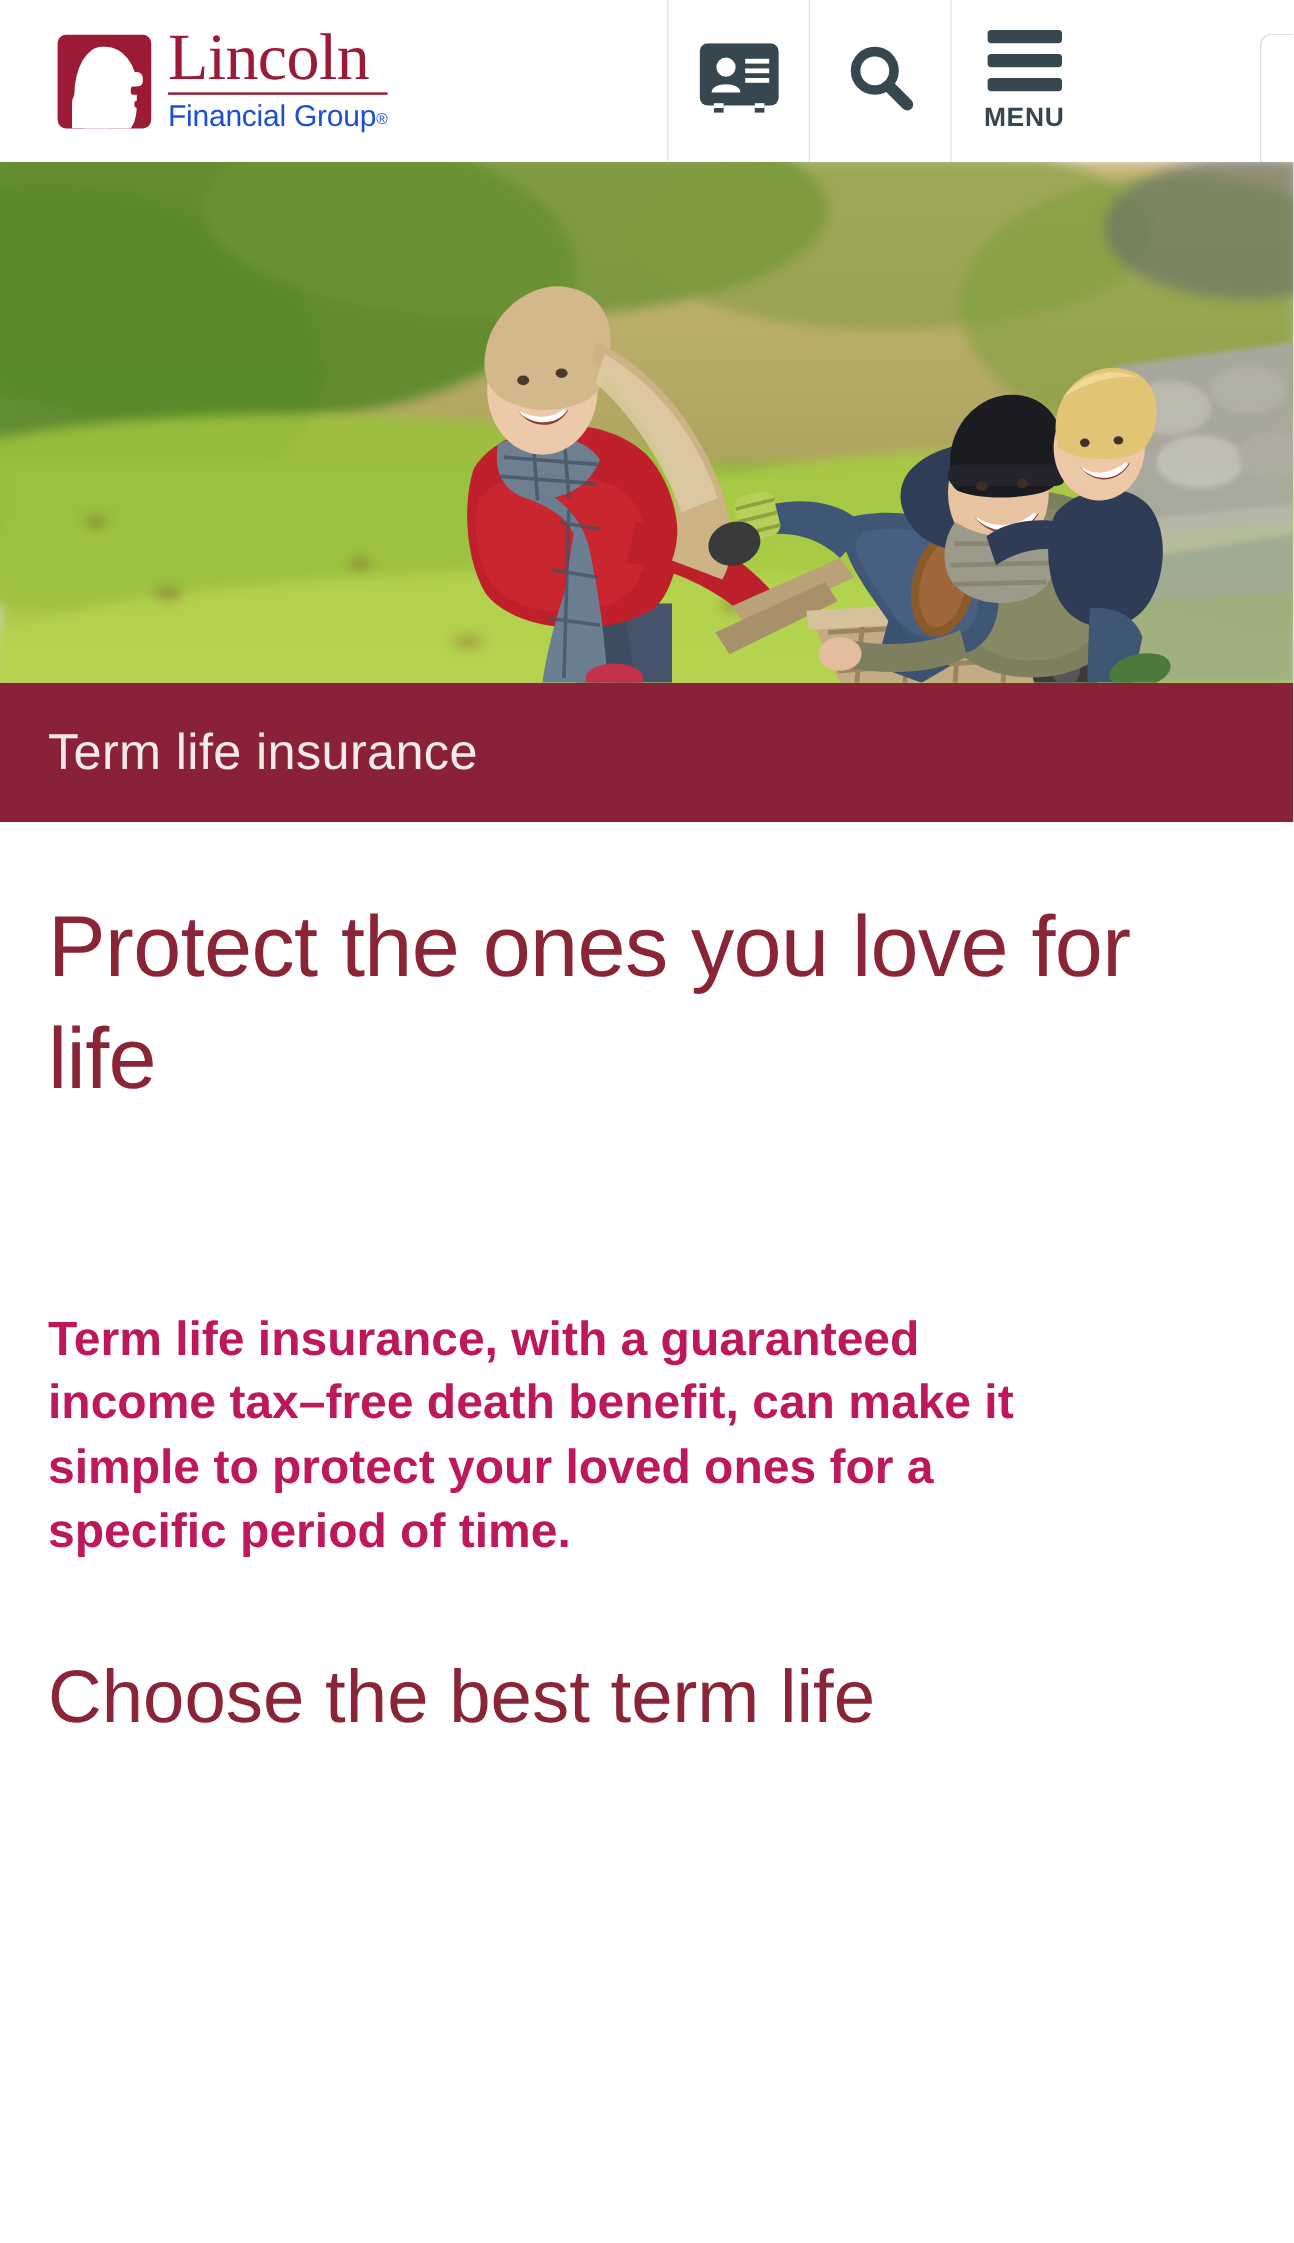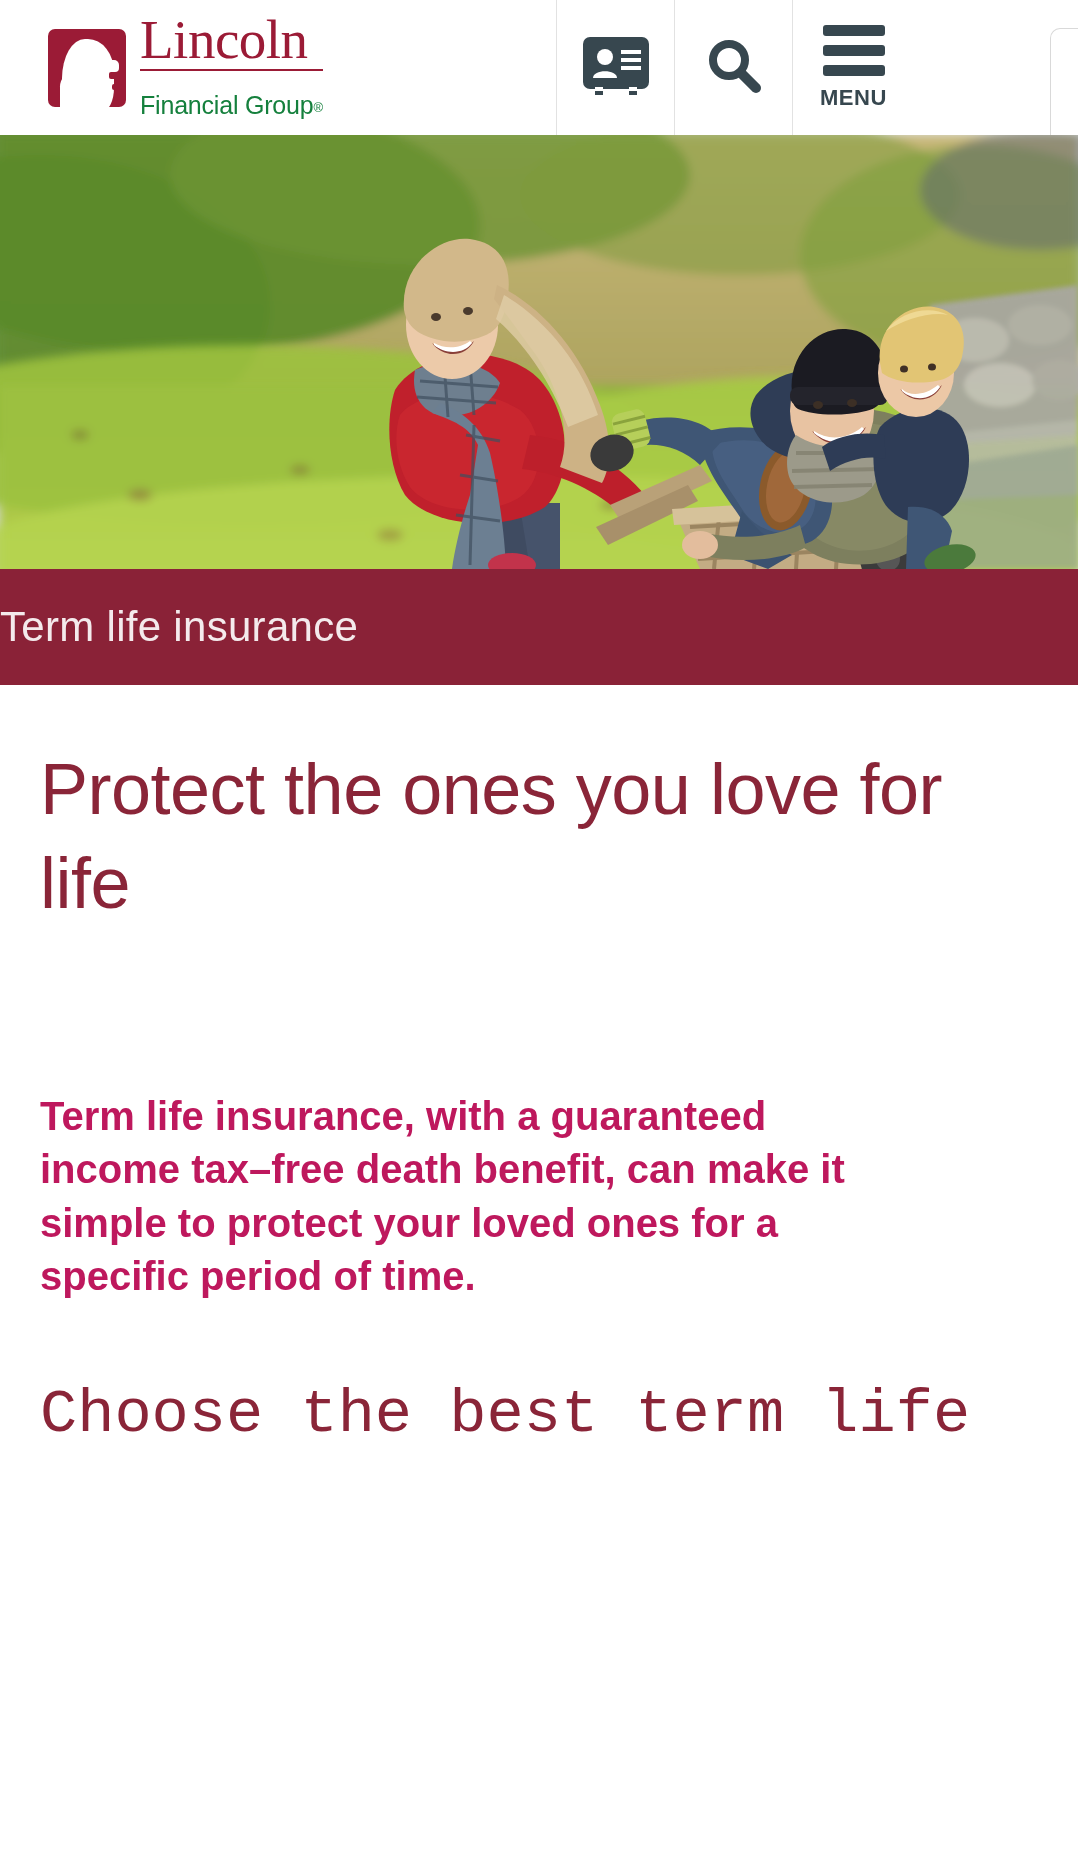--- a/index.html
+++ b/index.html
@@ -109,22 +109,22 @@
     color: #9B1B36;
     letter-spacing: -0.5px;
     border-bottom: 2px solid #9B1B36;
     padding-bottom: 3px;
   }
 
   .logo-fg {
     font-family: "Liberation Sans", sans-serif;
     font-size: 25px;
     line-height: 1.25;
-    color: #15803d;
-    padding-top: 19px;
+    color: #1d4ed8;
+    padding-top: 3px;
     letter-spacing: -0.2px;
   }
   .logo-fg .reg { font-size: 13px; vertical-align: 2px; }
 
   .hdr-btn {
     width: 118px;
     border-left: 1px solid #e2e2e2;
     display: flex;
     flex-direction: column;
     align-items: center;
@@ -173,20 +173,21 @@
   }
   .hero svg { display:block; width: 1078px; height: 434px; }
 
   
   .ribbon {
     width: 1078px;
     height: 116px;
     background: #8A2237;
     display: flex;
     align-items: center;
+    padding-left: 40px;
   }
   .ribbon-text {
     color: #f4eaec;
     font-size: 42px;
     font-weight: 400;
     letter-spacing: 0.3px;
   }
 
   
   .content {
@@ -212,21 +213,20 @@
   }
   .body-para.first { margin-top: 160px; }
   .body-para.second { margin-top: 60px; max-width: 830px; }
 
   .subhead {
     color: #8A2538;
     font-size: 62px;
     line-height: 1.28;
     font-weight: 400;
     margin-top: 72px;
-    font-family: Liberation Mono, monospace;
   }
 </style>
 </head>
 <body>
 
 <div id="page">
 
   <div class="site-header">
 
     <div class="logo-zone">

